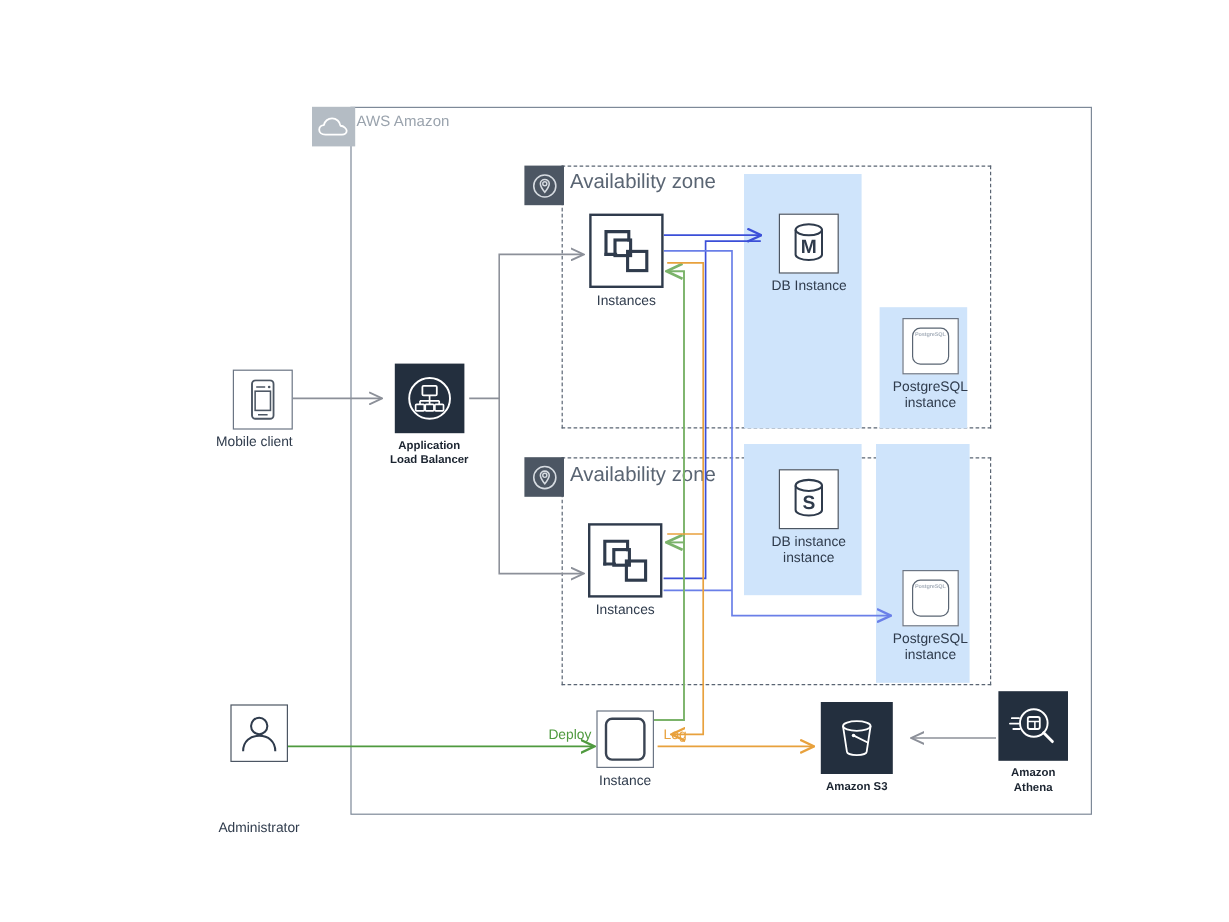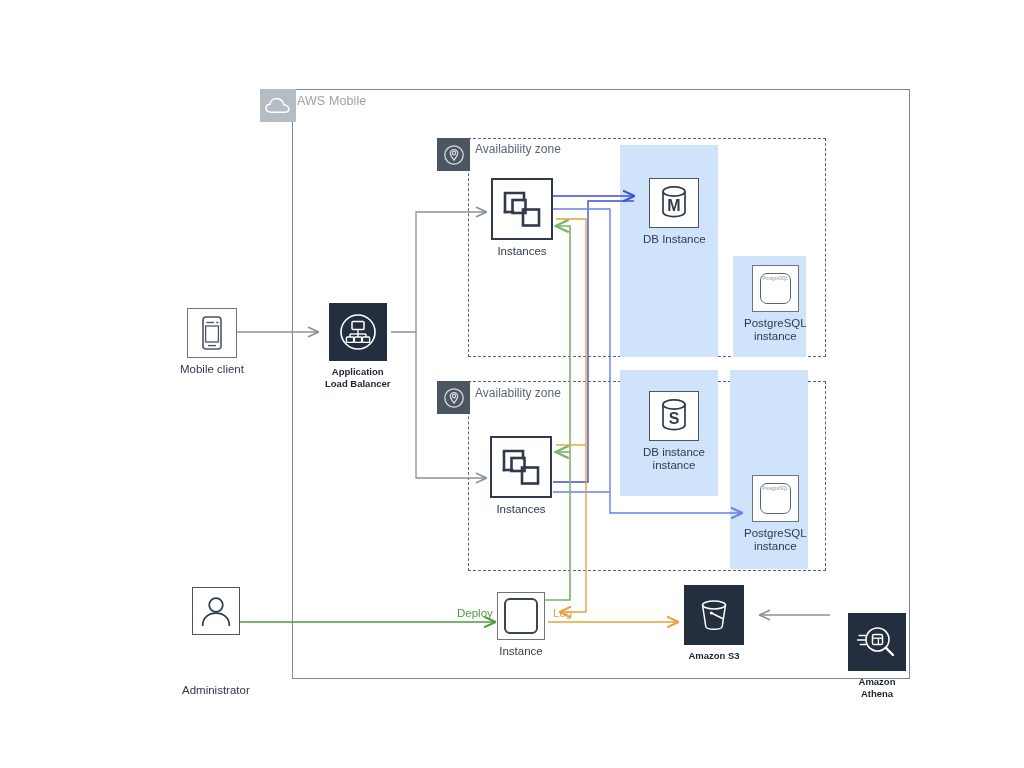--- a/index.html
+++ b/index.html
@@ -8,21 +8,21 @@
   #stage{position:relative;width:1024px;height:768px;background:#fff;}
   .abs{position:absolute;}
 
   
   .cloud-box{border:1px solid #7d8998;box-sizing:border-box;background:transparent;}
   .cloud-badge{background:#b4bcc4;display:flex;align-items:center;justify-content:center;}
   .cloud-title{color:#9aa3ad;font-size:12.5px;letter-spacing:.1px;white-space:nowrap;}
 
   .az-box{border:1.4px dashed #5a6573;box-sizing:border-box;background:transparent;}
   .az-badge{background:#4c5663;display:flex;align-items:center;justify-content:center;}
-  .az-title{color:#5a6573;font-size:12px;white-space:nowrap;}
+  .az-title{color:#5a6573;font-size:17px;white-space:nowrap;}
 
   .band{background:#cfe4fb;}
 
   
   .node{display:flex;flex-direction:column;align-items:center;}
   .sq-icon{box-sizing:border-box;border:2px solid #2f3b4c;background:#fff;display:flex;align-items:center;justify-content:center;}
   .sq-icon.thin{border:1.6px solid #6b7584;}
   .dark-icon{background:#232f3e;display:flex;align-items:center;justify-content:center;box-sizing:border-box;}
   .lbl{margin-top:5px;font-size:11.5px;color:#2f3b4c;text-align:center;line-height:13px;white-space:nowrap;}
   .lbl.dark{font-weight:bold;font-size:9.5px;color:#1b2430;line-height:11.5px;}
@@ -38,21 +38,21 @@
 <body>
 
 <div id="stage">
 
   <div class="abs cloud-box" style="left:292px;top:89px;width:618px;height:590px;"></div>
   <div class="abs cloud-badge" style="left:260px;top:89px;width:36px;height:33px;">
     <svg width="26" height="17" viewBox="0 0 26 17" aria-hidden="true">
       <path d="M6.2 15.2 C2.8 15.2 1 13.2 1 11.1 C1 9 2.7 7.3 4.9 7.2 C5.5 4 8.3 1.6 11.7 1.6 C15.3 1.6 18.3 4.3 18.7 7.8 C21.6 8 23.9 10.2 23.9 12 C23.9 13.8 22.2 15.2 20 15.2 Z" fill="none" stroke="#ffffff" stroke-width="1.5" stroke-linejoin="round"></path>
     </svg>
   </div>
-  <div class="abs cloud-title" style="left:297px;top:94px;">AWS Mobile</div>
+  <div class="abs cloud-title" style="left:297px;top:94px;">AWS Amazon</div>
 
   <div class="abs az-box" style="left:468px;top:138px;width:358px;height:219px;"></div>
   <div class="abs az-badge" style="left:437px;top:138px;width:33px;height:33px;">
     <svg width="22" height="22" viewBox="0 0 22 22" aria-hidden="true">
       <circle cx="11" cy="11" r="9.2" fill="none" stroke="#d6dbe1" stroke-width="1.3"></circle>
       <path d="M11 5.6 C8.9 5.6 7.3 7.2 7.3 9.1 C7.3 11.6 11 16.2 11 16.2 C11 16.2 14.7 11.6 14.7 9.1 C14.7 7.2 13.1 5.6 11 5.6 Z" fill="none" stroke="#d6dbe1" stroke-width="1.3"></path>
       <circle cx="11" cy="9.1" r="1.7" fill="none" stroke="#d6dbe1" stroke-width="1.2"></circle>
     </svg>
   </div>
   <div class="abs az-title" style="left:475px;top:142px;">Availability zone</div>
@@ -121,21 +121,21 @@
     <path d="M548,622 L678,622" fill="none" stroke="#e8a13d" stroke-width="1.4" marker-end="url(#ah-orange)"></path>
 
     <path d="M232,622 L495,622" fill="none" stroke="#4f9a3f" stroke-width="1.4" marker-end="url(#ah-green)"></path>
 
     <path d="M830,615 L760,615" fill="none" stroke="#8c9099" stroke-width="1.3" marker-end="url(#ah-gray)"></path>
   </svg>
 
   <div class="abs edge-label green" style="left:457px;top:607px;">Deploy</div>
   <div class="abs edge-label orange" style="left:553px;top:607px;">Log</div>
 
-  <div class="abs node" style="left:180px;top:308px;">
+  <div class="abs node" style="left:180px;top:308px;align-items:flex-end;">
     <div class="sq-icon thin" style="width:50px;height:50px;">
       <svg width="20" height="34" viewBox="0 0 20 34" aria-hidden="true">
         <rect x="1" y="1" width="18" height="32" rx="3" fill="none" stroke="#4c5663" stroke-width="1.6"></rect>
         <line x1="4.5" y1="6.5" x2="12" y2="6.5" stroke="#4c5663" stroke-width="1.4"></line>
         <circle cx="15.3" cy="6.5" r="1.1" fill="#4c5663"></circle>
         <rect x="3.6" y="10" width="12.8" height="16" fill="none" stroke="#4c5663" stroke-width="1.3"></rect>
         <line x1="6" y1="29.6" x2="14" y2="29.6" stroke="#4c5663" stroke-width="1.4"></line>
       </svg>
     </div>
     <div class="lbl">Mobile client</div>
@@ -257,21 +257,21 @@
       <svg width="40" height="40" viewBox="0 0 40 40" aria-hidden="true">
         <ellipse cx="20" cy="10" rx="11.5" ry="4" fill="none" stroke="#ffffff" stroke-width="1.5"></ellipse>
         <path d="M8.5,10 L11.8,31.5 C12,33 15.7,34.2 20,34.2 C24.3,34.2 28,33 28.2,31.5 L31.5,10" fill="none" stroke="#ffffff" stroke-width="1.5"></path>
         <line x1="17.5" y1="18" x2="29.5" y2="24" stroke="#ffffff" stroke-width="1.5"></line>
         <circle cx="17.3" cy="17.9" r="1.5" fill="#ffffff"></circle>
       </svg>
     </div>
     <div class="lbl dark">Amazon S3</div>
   </div>
 
-  <div class="abs node" style="left:832px;top:613px;margin-left:16px;">
+  <div class="abs node" style="left:832px;top:576px;">
     <div class="dark-icon" style="width:58px;height:58px;">
       <svg width="42" height="42" viewBox="0 0 42 42" aria-hidden="true">
         <circle cx="21.5" cy="18.5" r="11.5" fill="none" stroke="#ffffff" stroke-width="1.6"></circle>
         <line x1="29.7" y1="26.7" x2="37" y2="34" stroke="#ffffff" stroke-width="2.4" stroke-linecap="round"></line>
         <rect x="16.5" y="13.5" width="10" height="10" rx="1.6" fill="none" stroke="#ffffff" stroke-width="1.5"></rect>
         <line x1="16.5" y1="17.2" x2="26.5" y2="17.2" stroke="#ffffff" stroke-width="1.3"></line>
         <line x1="22.4" y1="17.2" x2="22.4" y2="23.5" stroke="#ffffff" stroke-width="1.3"></line>
         <line x1="3.2" y1="14.5" x2="9.2" y2="14.5" stroke="#ffffff" stroke-width="1.5" stroke-linecap="round"></line>
         <line x1="1.6" y1="19" x2="9.2" y2="19" stroke="#ffffff" stroke-width="1.5" stroke-linecap="round"></line>
         <line x1="4.4" y1="23.5" x2="9.8" y2="23.5" stroke="#ffffff" stroke-width="1.5" stroke-linecap="round"></line>

